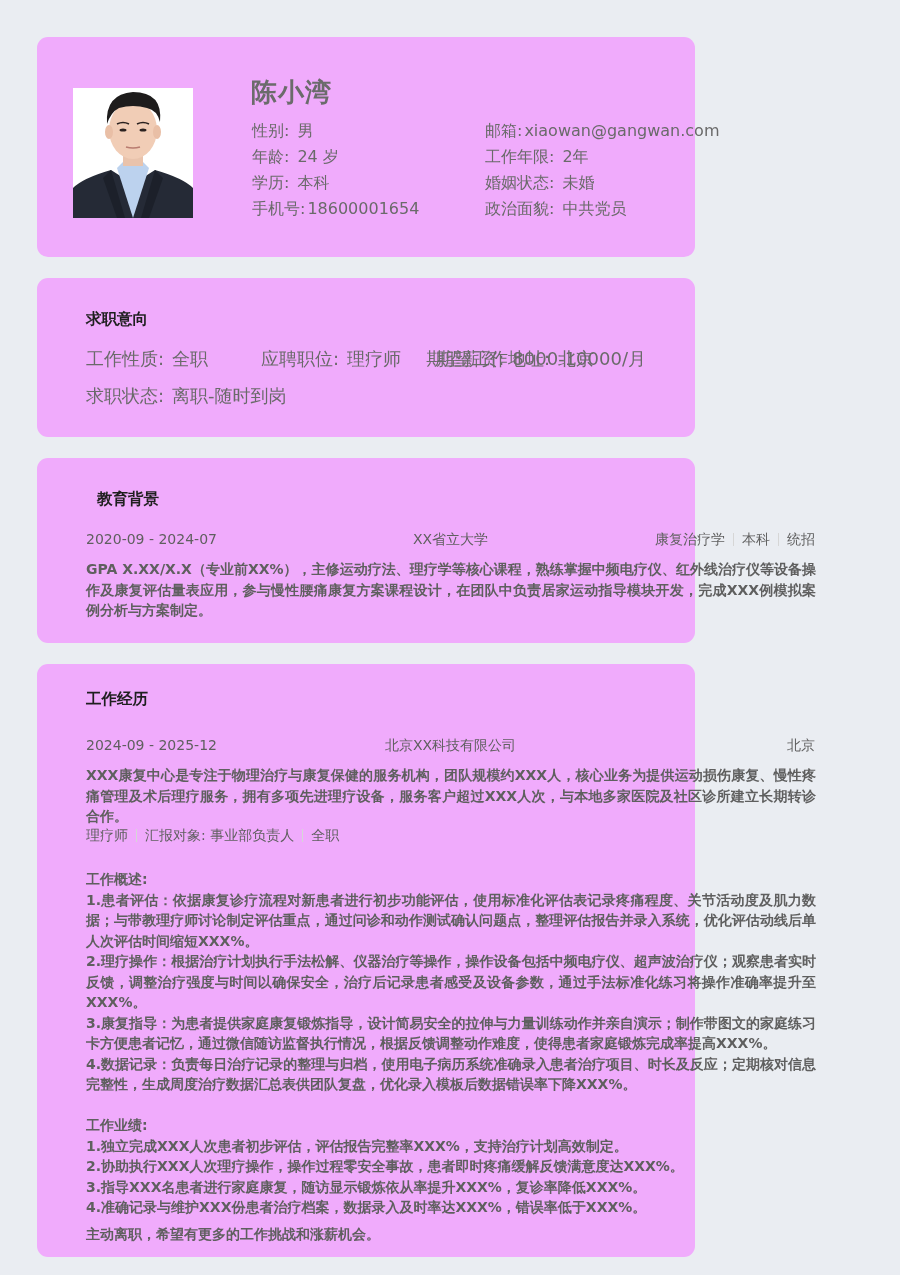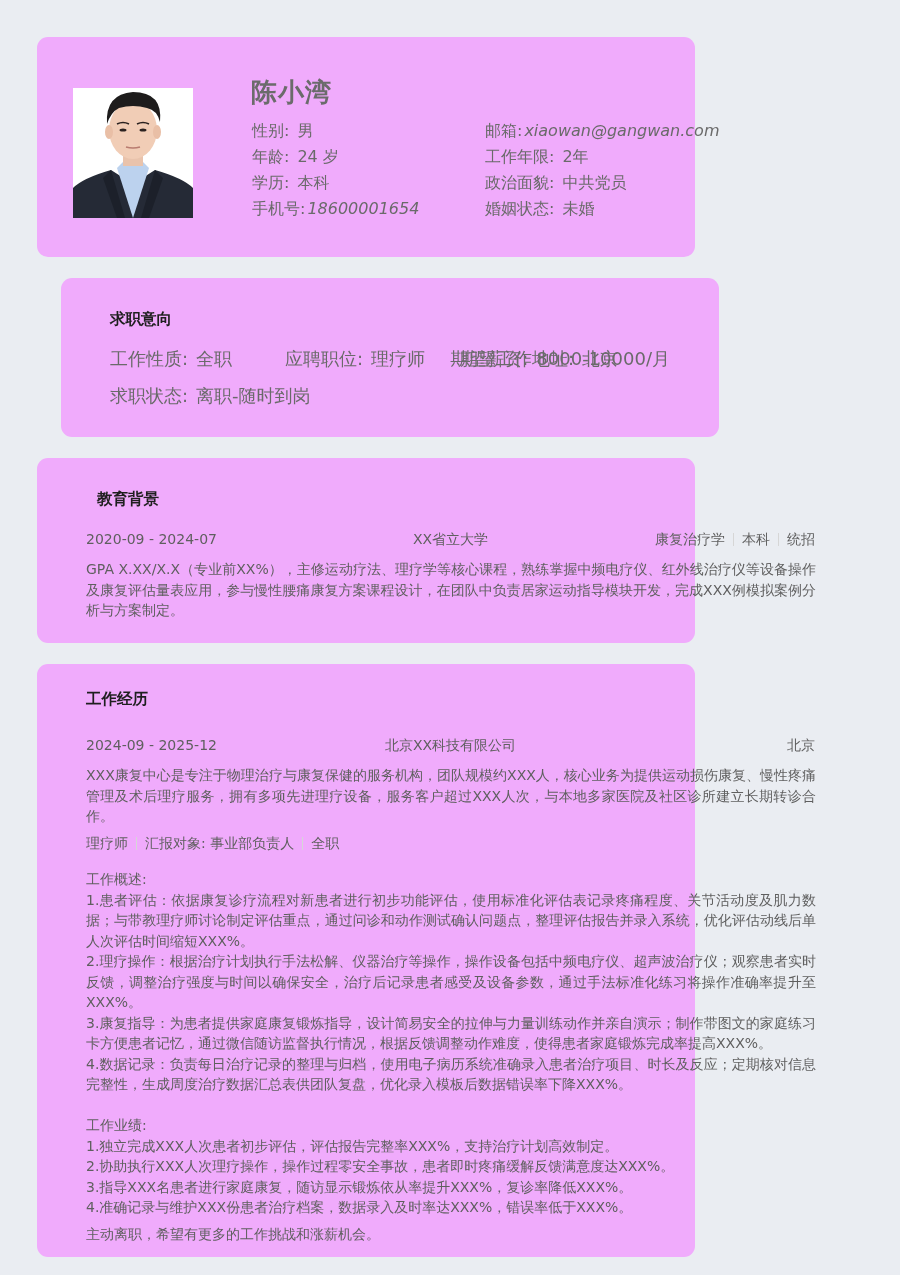--- a/index.html
+++ b/index.html
@@ -29,28 +29,28 @@
     .name {
       position: absolute; left: 214px; top: 38px;
       font-size: 26px; font-weight: bold; color: #6b6b6b; letter-spacing: 1px;
     }
     .info-col { position: absolute; top: 83px; }
     .info-col.left { left: 215px; }
     .info-col.right { left: 448px; }
     .info-row { height: 26px; line-height: 22px; white-space: nowrap; font-size: 16px; }
     .info-row .lbl { color: #6a6a6a; }
     .info-row .val { color: #6a6a6a; margin-left: 8px; }
-    .info-row .val.tight { margin-left: 2px; font-style: italic; }
+    .info-row .val.tight { margin-left: 2px; }
 
     
     .sec-title {
       position: absolute; left: 49px;
       font-size: 15.5px; font-weight: bold; color: #1f1f1f;
     }
-    #card-intent { top: 278px; height: 159px; margin-left: 24px; }
+    #card-intent { top: 278px; height: 159px; }
     #card-intent .sec-title { top: 31px; }
     .intent-row { position: absolute; left: 49px; right: 49px; height: 22px; line-height: 22px; font-size: 18px; white-space: nowrap; }
     .intent-row.r1 { top: 70px; }
     .intent-row.r2 { top: 107px; }
     .intent-item { position: absolute; top: 0; }
     .intent-item .lbl { color: #6a6a6a; }
     .intent-item .val { color: #6a6a6a; margin-left: 8px; }
 
     #card-edu { top: 458px; height: 185px; }
     #card-edu .sec-title { top: 31px; margin-left: 11px; }
@@ -62,29 +62,30 @@
     .meta-row .c-center { position: absolute; left: 0; right: 0; text-align: center; }
     .meta-row .c-right { position: absolute; right: 0; }
     .sep {
       display: inline-block; width: 1px; height: 13px; background: #d6d6d6;
       margin: 0 8px; vertical-align: -2px;
     }
     .para {
       position: absolute; left: 49px; width: 730px;
       font-size: 14px; line-height: 20.5px; color: #5f5f5f;
       text-align: justify;
+      font-weight: bold;
     }
     #card-edu .meta-row { top: 70px; }
     #card-edu .para { top: 101px; }
 
     #card-work { top: 664px; height: 593px; }
     #card-work .sec-title { top: 25px; }
     #card-work .meta-row.m1 { top: 70px; }
     #card-work .para.company { top: 101px; }
-    #card-work .role-row { top: 168px; }
+    #card-work .role-row { top: 160px; }
     #card-work .para.details { top: 205px; }
     .blk-gap { height: 20.5px; }
     .para.details .line { display: block; }
   </style>
 </head>
 <body>
 
 <section class="card" id="card-profile">
   <div class="photo">
     <svg width="120" height="130" viewBox="0 0 120 130">
@@ -134,24 +135,24 @@
   </div>
 
   <div class="info-col right">
     <div class="info-row">
       <span class="lbl">邮箱:</span><span class="val tight">xiaowan@gangwan.com</span>
     </div>
     <div class="info-row">
       <span class="lbl">工作年限:</span><span class="val">2年</span>
     </div>
     <div class="info-row">
+      <span class="lbl">婚姻状态:</span><span class="val">未婚</span>
+    </div>
+    <div class="info-row">
       <span class="lbl">政治面貌:</span><span class="val">中共党员</span>
-    </div>
-    <div class="info-row">
-      <span class="lbl">婚姻状态:</span><span class="val">未婚</span>
     </div>
   </div>
 </section>
 
 <section class="card" id="card-intent">
   <h2 class="sec-title">求职意向</h2>
   <div class="intent-row r1">
     <div class="intent-item" style="left:0">
       <span class="lbl">工作性质:</span><span class="val">全职</span>
     </div>

